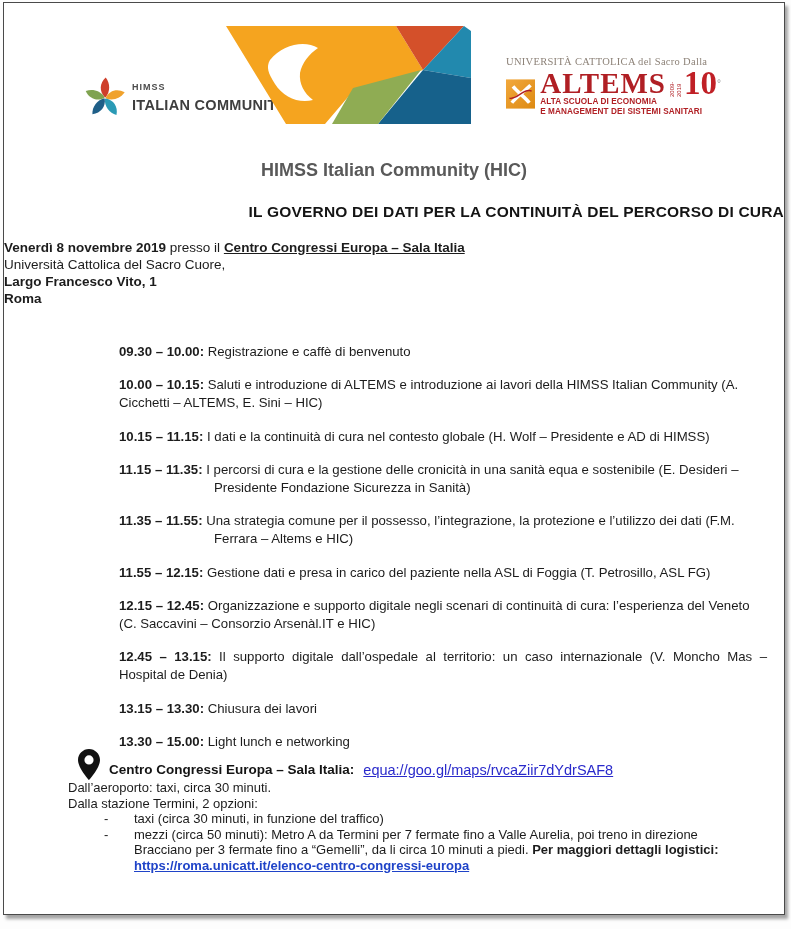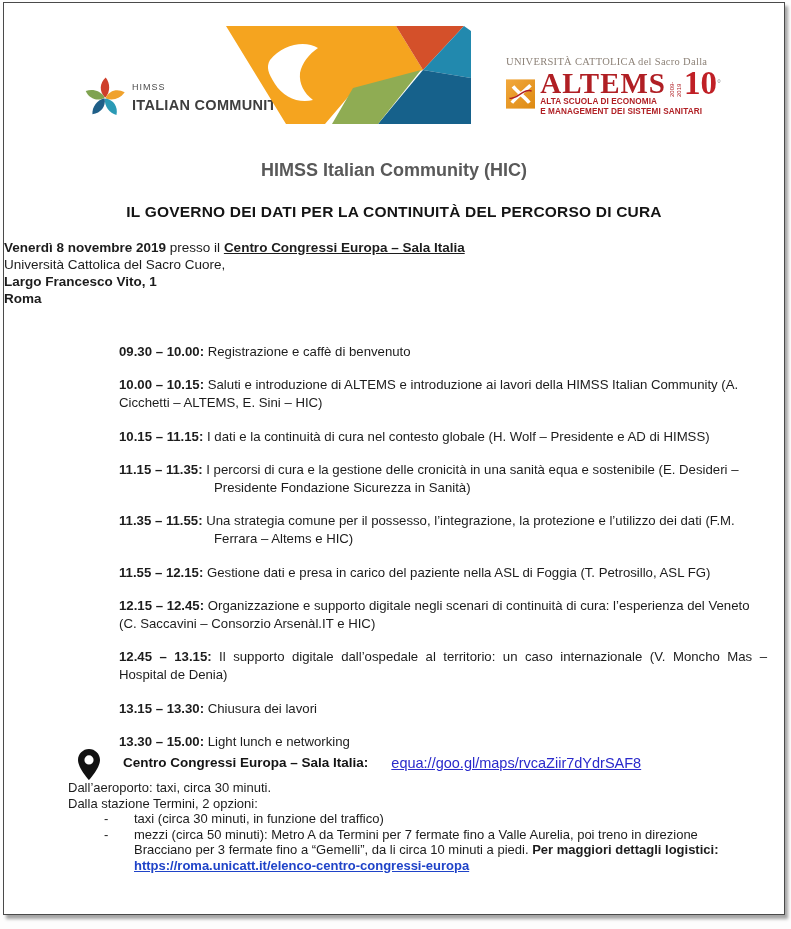--- a/index.html
+++ b/index.html
@@ -8,50 +8,50 @@
     font-family:"Liberation Sans",sans-serif;color:#1c1c1c;overflow:hidden;
   }
   .page{
     position:absolute;left:3px;top:2px;width:780px;height:911px;
     background:#fff;border:1px solid #4a4a4a;
     box-shadow:3px 4px 3px rgba(0,0,0,.35);
   }
   
   .himss-logo{position:absolute;left:80px;top:72px;display:flex;align-items:center;gap:6px;}
   .himss-text{display:flex;flex-direction:column;line-height:1;}
-  .himss-word{font-size:9px;font-weight:normal;color:#4b4b4b;letter-spacing:1px;margin-bottom:6px;}
+  .himss-word{font-size:9px;font-weight:bold;color:#4b4b4b;letter-spacing:1px;margin-bottom:6px;}
   .himss-community{font-size:14.5px;font-weight:bold;color:#3e3e3e;letter-spacing:.3px;}
   .banner{position:absolute;left:222px;top:23px;width:245px;height:98px;}
   .altems{position:absolute;left:502px;top:53px;width:215px;}
   .uni{font-size:10.5px;color:#8d8278;letter-spacing:.3px;font-family:"Liberation Serif",serif;}
   .altems-row{display:flex;align-items:flex-start;gap:5px;margin-top:3px;}
   .altems-right{display:flex;flex-direction:column;}
   .altems-name-row{display:flex;align-items:center;}
   .altems-name{font-family:"Liberation Serif",serif;font-weight:bold;color:#b01f24;font-size:29px;line-height:27px;letter-spacing:1px;}
   .altems-years{writing-mode:vertical-rl;transform:rotate(180deg);font-size:6px;color:#b01f24;line-height:7px;margin:1px 1px 0 3px;height:26px;}
   .altems-ten{font-family:"Liberation Serif",serif;font-weight:bold;color:#c02026;font-size:33px;line-height:27px;}
   .altems-deg{font-size:10px;color:#9a9a9a;line-height:12px;}
   .altems-tag{font-size:8.2px;font-weight:bold;color:#b01f24;line-height:10px;letter-spacing:.1px;}
   
   .hic-title{position:absolute;top:157px;left:0;width:100%;text-align:center;
     font-size:18px;font-weight:bold;color:#595959;}
-  .main-title{position:absolute;top:200px;left:0;width:100%;text-align:center;
+  .main-title{position:absolute;top:200px;left:0;width:100%;text-align:right;
     font-size:15.5px;font-weight:bold;color:#141414;letter-spacing:.2px;}
   .date-block{position:absolute;top:236px;left:0;width:100%;text-align:left;
     font-size:13.5px;line-height:17px;color:#1c1c1c;}
   .date-block .b{font-weight:bold;}
   .date-block .bu{font-weight:bold;text-decoration:underline;}
   
   .agenda{position:absolute;top:340px;left:78px;width:648px;font-size:13.2px;line-height:18.2px;color:#1c1c1c;margin-left:37px;}
   .agenda-item{margin-bottom:15px;}
   .agenda .t{font-weight:bold;}
   .line.indent{padding-left:95px;}
   .line.j{text-align:justify;text-align-last:justify;}
   
-  .location{position:absolute;top:745px;left:74px;display:flex;align-items:center;gap:23px;}
+  .location{position:absolute;top:745px;left:74px;display:flex;align-items:flex-end;gap:9px;}
   .loc-label{font-size:13.5px;font-weight:bold;color:#141414;padding-bottom:4px;}
   .loc-link{font-size:14.5px;color:#2a2acb;text-decoration:underline;padding-bottom:3px;}
   
   .footer{position:absolute;top:777px;left:64px;width:688px;font-size:13px;line-height:15.5px;color:#1c1c1c;}
   .bullet{display:flex;}
   .bullet .dash{width:66px;padding-left:36px;box-sizing:border-box;flex:none;}
   .bullet .content{flex:1;}
   .flink{color:#1f43c8;font-weight:bold;text-decoration:underline;}
 </style>
 </head>

